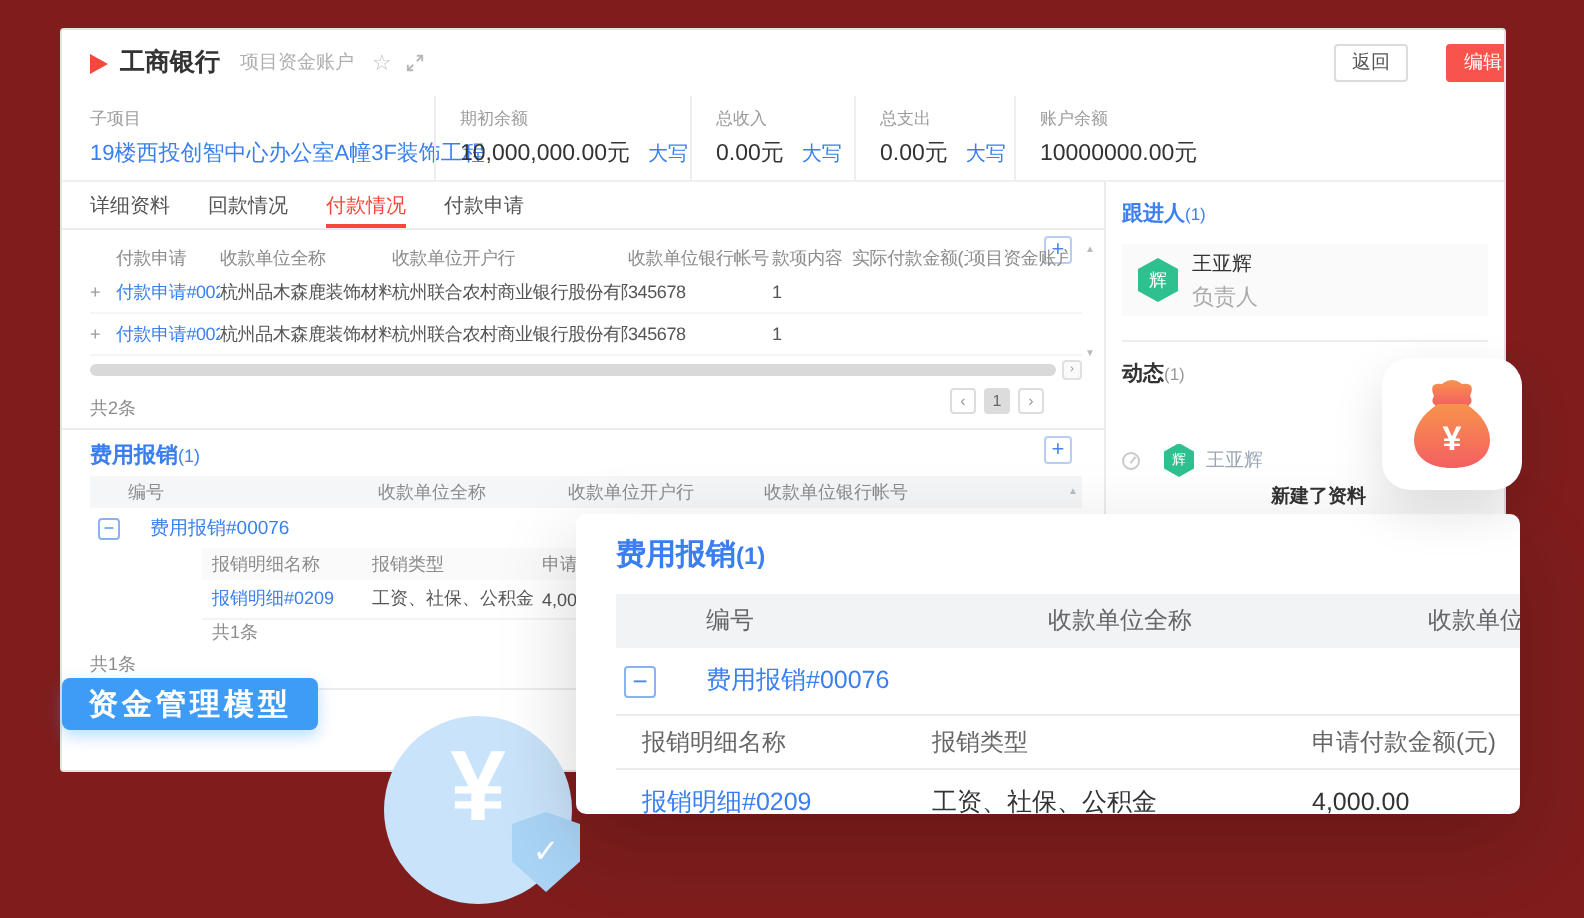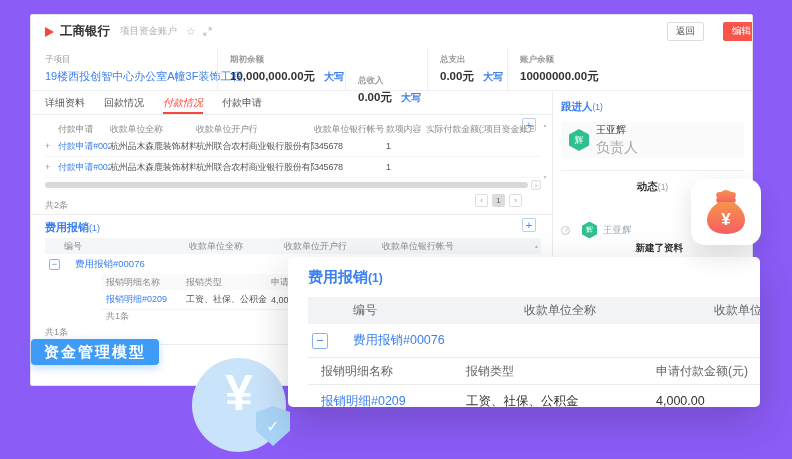--- a/index.html
+++ b/index.html
@@ -1,51 +1,51 @@
 <!DOCTYPE html>
 <html><head>
 <meta charset="utf-8">
 <style>
   * { margin:0; padding:0; box-sizing:border-box; }
   html,body { width:792px; height:459px; background:#ffffff; font-family:"Liberation Sans","DejaVu Sans",sans-serif; overflow:hidden; }
-  .page { position:relative; width:792px; height:459px; background:#8b5cf6; }
+  .page { position:relative; width:792px; height:459px; background:#7f1d1d; }
 
   
   .window { position:absolute; left:30px; top:14px; width:723px; height:372px; background:#fff; border:1px solid #e3e3e3; border-radius:2px; overflow:hidden; }
 
   
   .topbar { position:relative; height:33px; display:flex; align-items:center; padding-left:14px; }
   .brand-arrow { width:0; height:0; border-left:9px solid #f5483b; border-top:5px solid transparent; border-bottom:5px solid transparent; }
   .brand-name { font-size:12.5px; font-weight:bold; color:#333; margin-left:6px; }
   .crumb { font-size:9.5px; color:#b0b0b0; margin-left:10px; }
   .star { font-size:11px; color:#c0c0c0; margin-left:9px; }
   .expand-ic { margin-left:7px; display:inline-flex; }
   .btn-back { position:absolute; right:48px; top:7px; height:19px; padding:0 8px; background:#fff; border:1px solid #dcdcdc; border-radius:2px; font-size:9.5px; color:#555; display:flex; align-items:center; }
   .btn-edit { position:absolute; right:-15px; top:7px; height:19px; width:44px; padding:0 8px; background:#f9544b; border:1px solid #f9544b; border-radius:2px; font-size:9.5px; color:#fff; display:flex; align-items:center; }
 
   
   .summary { display:flex; height:43px; border-bottom:1px solid #efefef; padding-left:14px; }
   .sfield { padding:6px 10px 0 12px; }
   .sfield:first-child { padding-left:0; width:172px; }
-  .sfield + .sfield { border-left:1px solid #eeeeee;font-weight:bold; }
+  .sfield + .sfield { border-left:1px solid #eeeeee; }
   .slabel { font-size:8.5px; color:#9b9b9b; margin-bottom:3px; }
   .svalue { font-size:11.5px; color:#333; white-space:nowrap; }
   .svalue.link { color:#3a7ff0; font-size:11px; }
   .caps { color:#3a7ff0; font-size:10px; margin-left:9px;text-align:center; }
-  .sf2 { width:128px; } .sf3 { width:82px;margin-top:21px; } .sf4 { width:80px; }
+  .sf2 { width:128px; } .sf3 { width:82px; } .sf4 { width:80px; }
 
   
   .body { position:relative; height:296px; display:flex; }
   .main { position:relative; width:522px; border-right:1px solid #ececec; }
   .sidebar { position:relative; flex:1; }
 
   
   .tabs { height:24px; display:flex; align-items:center; gap:19px; padding-left:14px; border-bottom:1px solid #ececec; }
   .tab { font-size:10px; color:#555; position:relative; height:100%; display:flex; align-items:center; cursor:pointer; }
-  .tab.active { color:#f5483b;font-style:italic; }
+  .tab.active { color:#f5483b; }
   .tab.active::after { content:""; position:absolute; left:0; right:0; bottom:0; height:2px; background:#f5483b; }
 
   .sec { position:relative; padding:5px 14px 0 14px; }
   .sec-title { height:16px; font-size:11px; font-weight:bold; color:#3a7ff0; }
   .sec-count { font-size:9px; font-weight:normal; color:#3a7ff0; }
   .add-btn { position:absolute; right:16px; top:3px; width:14px; height:14px; border:1px solid #b9cdf0; border-radius:2px; color:#4a86ee; font-size:11px; line-height:12px; text-align:center; background:#fff; }
 
   
   .ptable { position:relative; width:496px; margin-top:2px; }
   .prow { display:flex; align-items:center; height:21px; border-bottom:1px solid #f5f5f5; overflow:hidden; }
@@ -89,23 +89,23 @@
 
   
   .sb-block { padding:9px 8px 0 8px; }
   .sb-title { font-size:10.5px; font-weight:bold; color:#3a7ff0; }
   .sb-title .cnt { font-size:8.5px; color:#3a7ff0; font-weight:normal; }
   .member { margin-top:8px; background:#fafafa; height:36px; display:flex; align-items:center; padding:0 8px; }
   .hexagon { width:20px; height:22px; background:#2ec18f; clip-path:polygon(50% 0,100% 25%,100% 75%,50% 100%,0 75%,0 25%); color:#fff; font-size:9px; display:flex; align-items:center; justify-content:center; flex:none; }
   .hexagon.small { width:15px; height:17px; font-size:7px; }
   .m-info { margin-left:7px; }
   .m-name { font-size:10px; color:#333; }
-  .m-role { font-size:14px; color:#aaa; margin-top:2px; }
+  .m-role { font-size:11px; color:#aaa; margin-top:2px; }
   .sb-div { border-top:1px solid #ededed; margin-top:12px; }
-  .feed-title { font-size:10.5px; font-weight:bold; color:#333;text-align:center; }
+  .feed-title { font-size:10.5px; font-weight:bold; color:#333; }
   .feed-title .cnt { font-size:8.5px; color:#999; font-weight:normal; }
   .event { margin-top:11px; display:flex; align-items:center; }
   .clock-ic { width:9px; height:9px; border:1px solid #c9c9c9; border-radius:50%; position:relative; flex:none; }
   .clock-ic::after { content:""; position:absolute; left:4px; top:1px; width:1px; height:4px; background:#c9c9c9; transform:rotate(40deg); }
   .event .hexagon.small { margin-left:12px; }
   .ev-actor { font-size:9.5px; color:#9aa7b5; margin-left:6px; }
   .ev-action { font-size:9.5px; font-weight:bold; color:#333; margin-left:4px;margin-top:37px; }
   .ev-time { font-size:8.5px; color:#9b9b9b; margin:9px 0 0 36px; }
 
   

